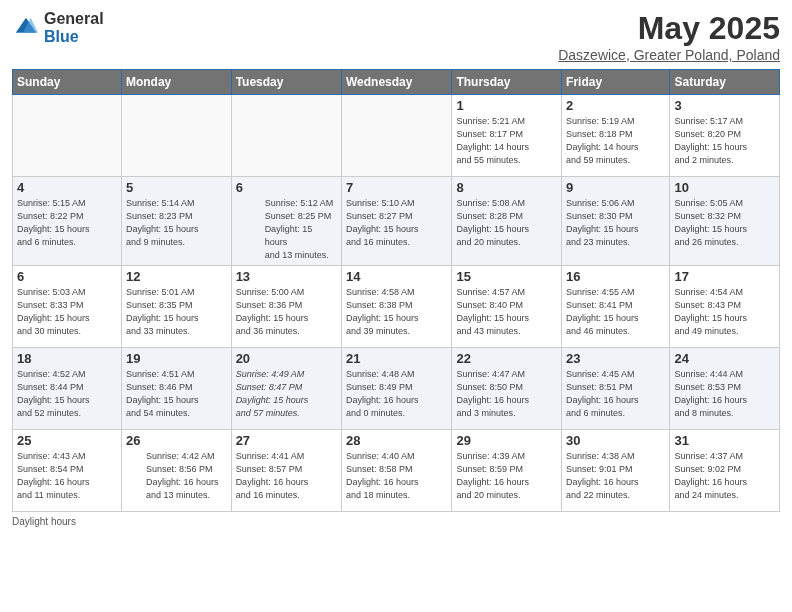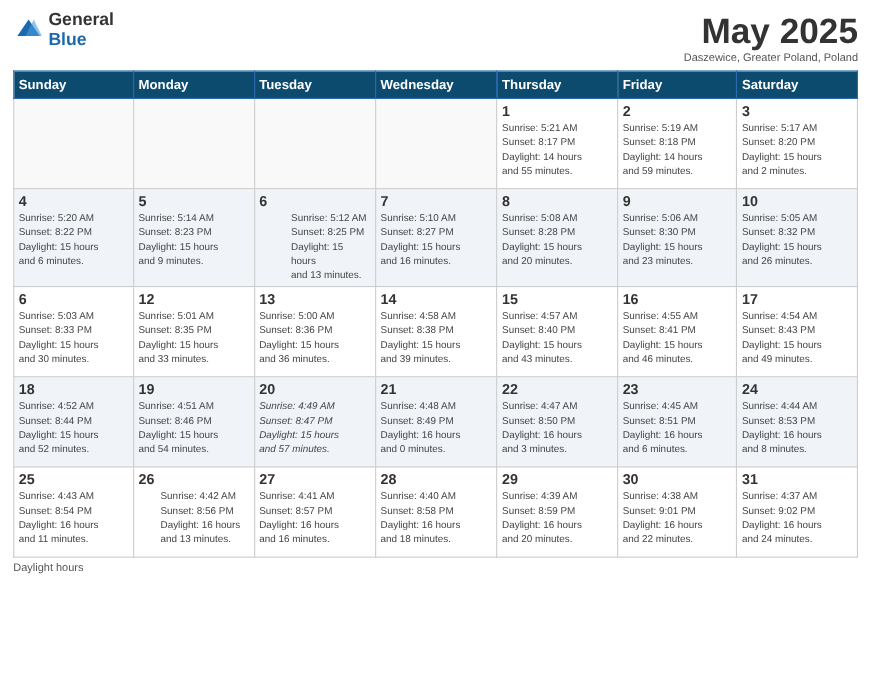--- a/index.html
+++ b/index.html
@@ -47,30 +47,31 @@
     }
     .title-block {
       text-align: right;
     }
     .month-title {
       font-size: 32px;
       font-weight: bold;
       color: #333;
     }
     .location {
-      font-size: 10px;
+      font-size: 14px;
       color: #555;
+      text-decoration: underline;
     }
     .calendar {
       width: 100%;
       border-collapse: collapse;
       border: 1px solid #ccc;
     }
     .calendar th {
-      background: #0c4a6e;
+      background: #737373;
       color: #fff;
       font-size: 12px;
       font-weight: bold;
       padding: 5px 4px;
       text-align: left;
       border: 1px solid #2a6aaf;
     }
     .calendar td {
       vertical-align: top;
       border: 1px solid #ccc;
@@ -163,21 +164,21 @@
             <span class="day-num">3</span>
             <div class="day-info" style="white-space: pre-line;">Sunrise: 5:17 AM
 Sunset: 8:20 PM
 Daylight: 15 hours
 and 2 minutes.</div>
           </td>
         </tr>
         <tr>
           <td class="alt-row">
             <span class="day-num">4</span>
-            <div class="day-info" style="white-space: pre-line;">Sunrise: 5:20 AM
+            <div class="day-info" style="white-space: pre-line;">Sunrise: 5:15 AM
 Sunset: 8:22 PM
 Daylight: 15 hours
 and 6 minutes.</div>
           </td>
           <td class="alt-row">
             <span class="day-num">5</span>
             <div class="day-info" style="white-space: pre-line;">Sunrise: 5:14 AM
 Sunset: 8:23 PM
 Daylight: 15 hours
 and 9 minutes.</div>

